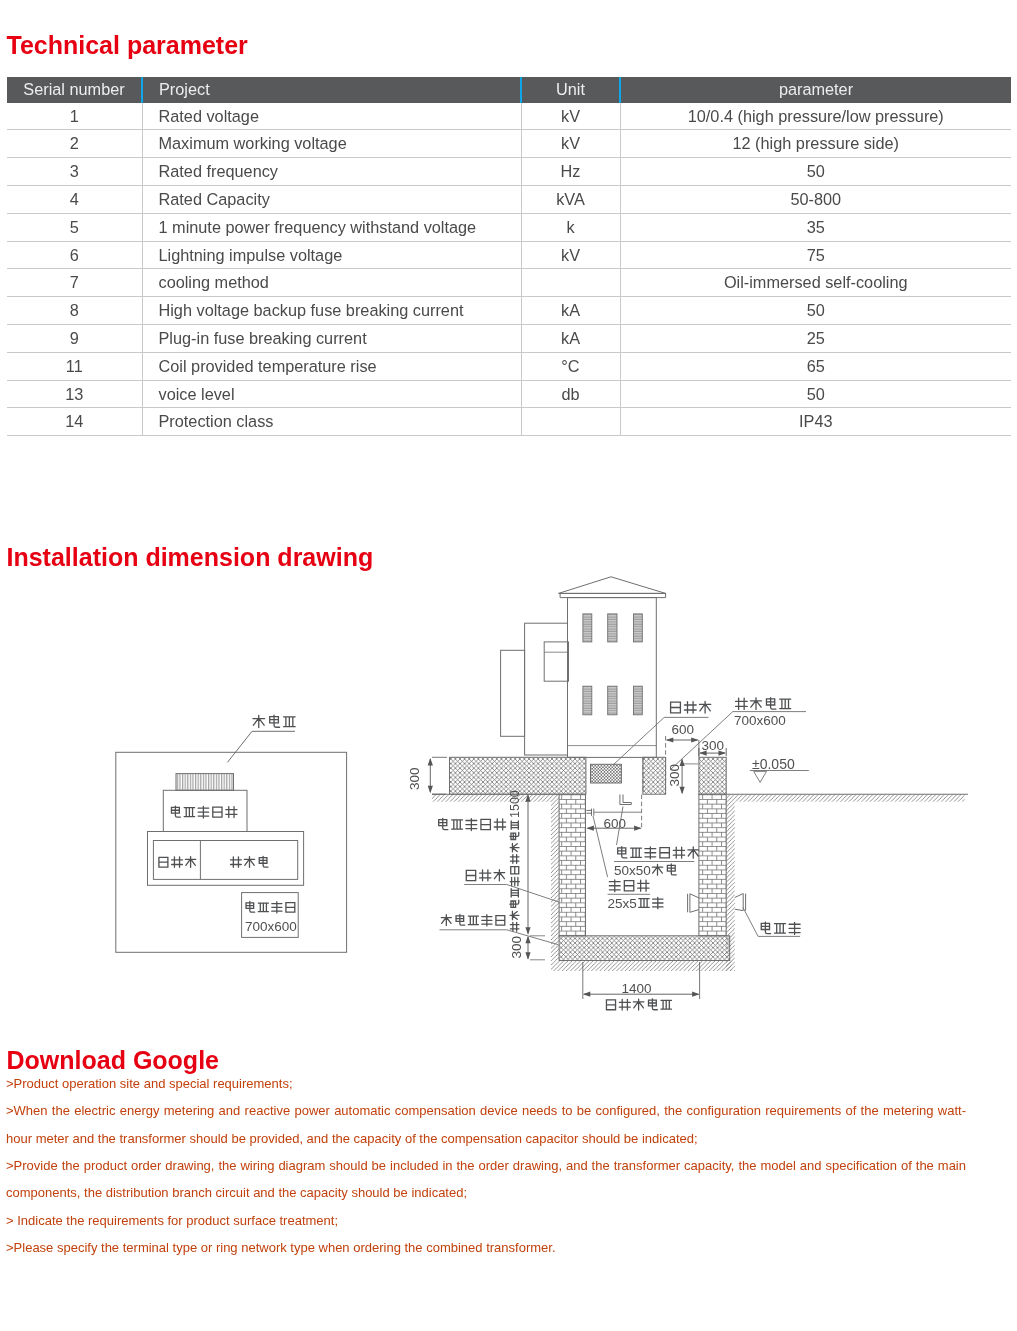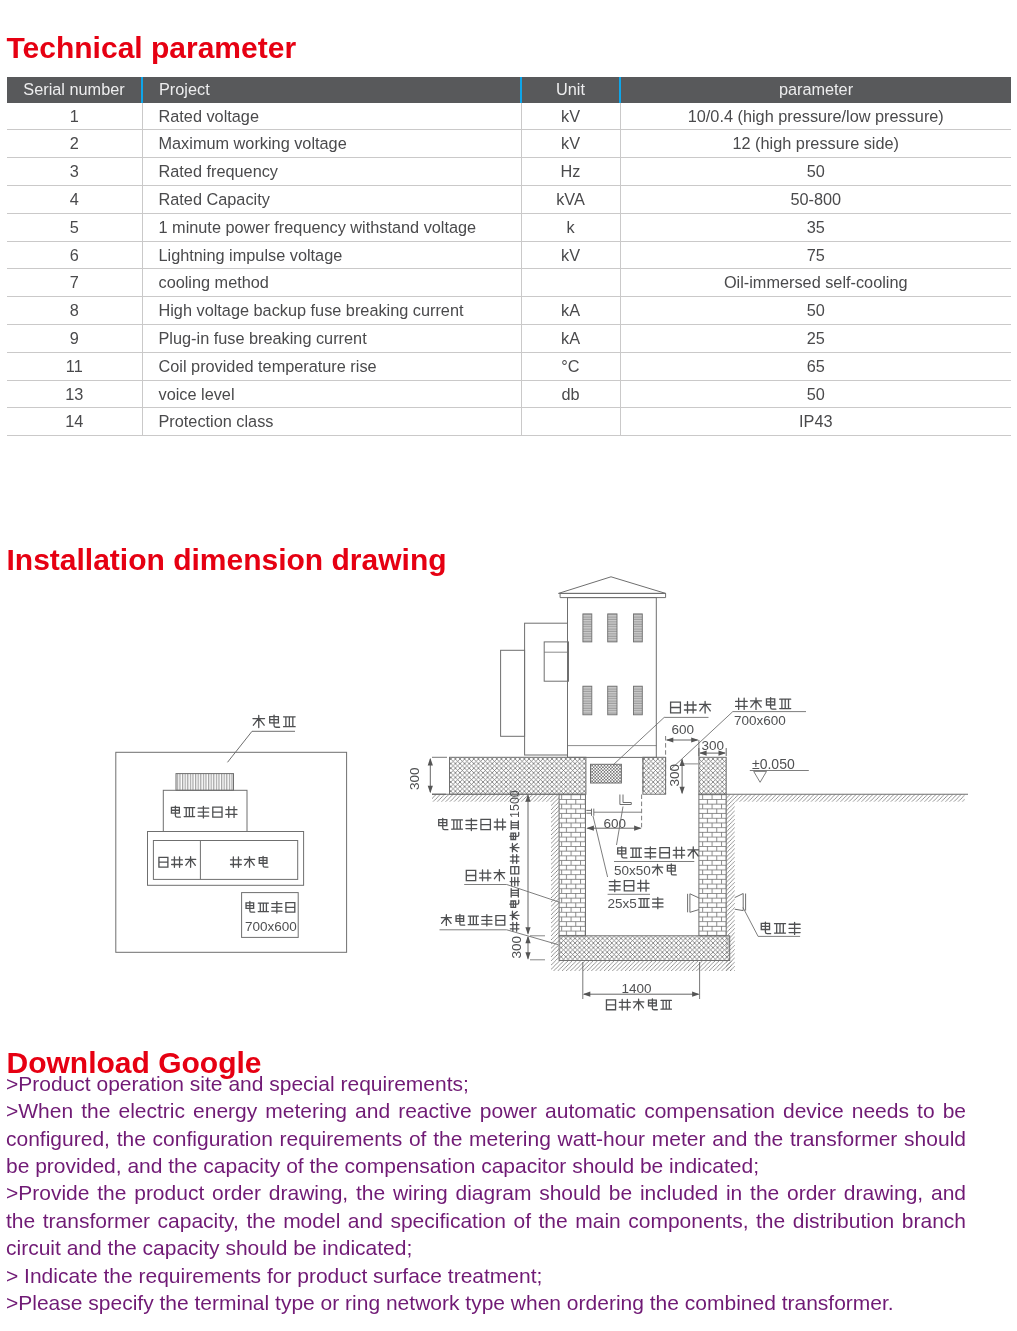--- a/index.html
+++ b/index.html
@@ -1,22 +1,22 @@
 <!DOCTYPE html>
 <html><head><meta charset="utf-8"><style>
 html,body{margin:0;padding:0;background:#fff;}
 body{width:1017px;height:1331px;position:relative;font-family:"Liberation Sans",sans-serif;overflow:hidden;}
-.h1{position:absolute;left:6.5px;color:#e60012;font-weight:bold;font-size:30px;}
+.h1{position:absolute;left:6.5px;color:#e60012;font-weight:bold;font-size:25px;}
 table.t{position:absolute;left:7px;top:76.5px;width:1004px;border-collapse:collapse;table-layout:fixed;font-size:16.3px;}
 table.t th{background:#58595b;color:#ededee;font-weight:normal;height:26.2px;padding:0;border-right:2px solid #0ea5e9;}
 table.t th:last-child{border-right:none;}
 table.t td{color:#4a4a4c;height:26.8px;border-bottom:1px solid #cac9c9;border-right:1px solid #cac9c9;text-align:center;padding:0;}
 table.t td:last-child{border-right:none;}
 table.t td.l,table.t th.l{text-align:left;padding-left:16px;}
-.paras{position:absolute;left:6px;top:1069.7px;width:960px;font-size:21px;line-height:27.4px;color:#701a75;}
+.paras{position:absolute;left:6px;top:1069.7px;width:960px;font-size:13px;line-height:27.4px;color:#c2410c;}
 .paras p{margin:0;text-align:justify;}
 </style></head><body>
 
 <div class="h1" style="top:31.1px;">Technical parameter</div>
 
 <table class="t">
 <colgroup>
       <col style="width:135px">
       <col style="width:379px">
       <col style="width:99px">

